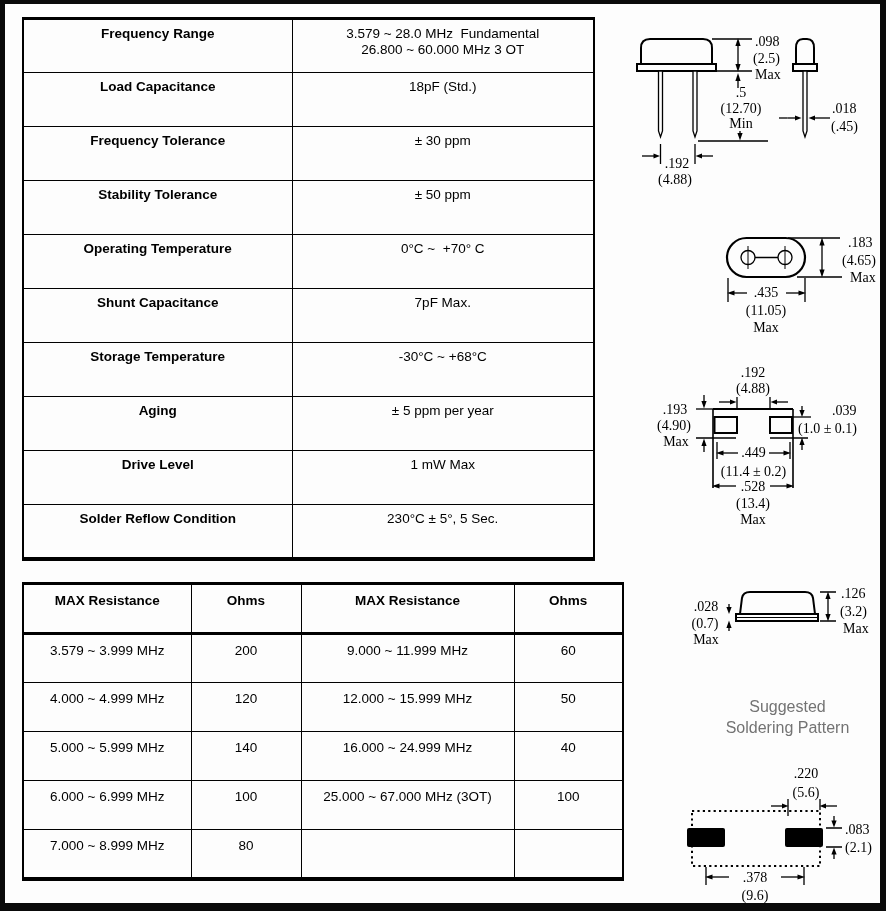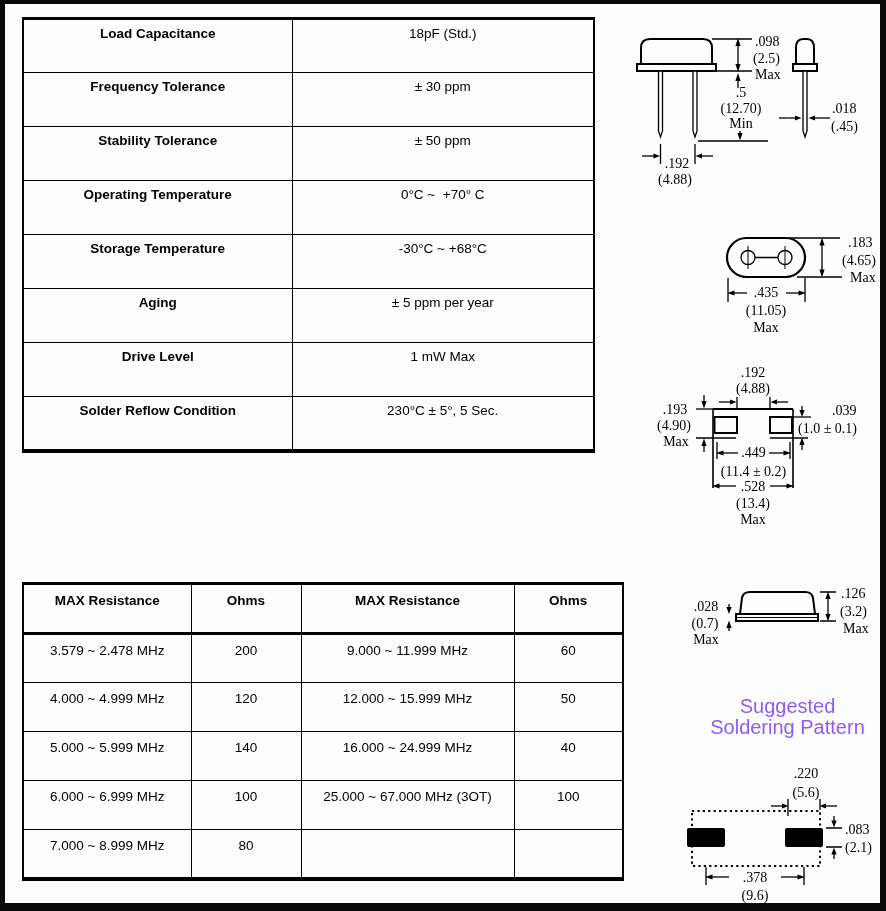--- a/index.html
+++ b/index.html
@@ -33,48 +33,56 @@
   .s1 { stroke:#000; stroke-width:1.3; fill:none; }
   .s15 { stroke:#000; stroke-width:1.6; fill:none; }
   .s2 { stroke:#000; stroke-width:2; fill:none; }
   .fw { fill:#fdfdfd; }
   .ah { fill:#000; stroke:none; }
   .pad { fill:#000; stroke:none; }
   .dash { stroke:#000; stroke-width:2; fill:none; stroke-dasharray:2.2 3.2; }
   text.dim { font-family:"Liberation Serif", serif; font-size:14px; fill:#000; }
 
   .solder-title { position:absolute; left:700px; top:692px; width:165px;
-    text-align:center; font-size:20px; line-height:21px; color:#8b5cf6; }
+    text-align:center; font-size:16px; line-height:21px; color:#737373; }
 </style>
 </head>
 <body>
 
 <div class="page">
 
   <table class="spec-table">
     <colgroup>
         <col style="width:269px">
         <col style="width:302px">
       </colgroup>
     <tbody>
       <tr>
+        <td class="lbl">Frequency Range</td>
+        <td class="val"><div>3.579 ~ 28.0 MHz  Fundamental</div><div>26.800 ~ 60.000 MHz 3 OT</div></td>
+      </tr>
+      <tr>
         <td class="lbl">Load Capacitance</td>
         <td class="val">18pF (Std.)</td>
       </tr>
       <tr>
         <td class="lbl">Frequency Tolerance</td>
         <td class="val">± 30 ppm</td>
       </tr>
       <tr>
         <td class="lbl">Stability Tolerance</td>
         <td class="val">± 50 ppm</td>
       </tr>
       <tr>
         <td class="lbl">Operating Temperature</td>
         <td class="val">0°C ~  +70° C</td>
+      </tr>
+      <tr>
+        <td class="lbl">Shunt Capacitance</td>
+        <td class="val">7pF Max.</td>
       </tr>
       <tr>
         <td class="lbl">Storage Temperature</td>
         <td class="val">-30°C ~ +68°C</td>
       </tr>
       <tr>
         <td class="lbl">Aging</td>
         <td class="val">± 5 ppm per year</td>
       </tr>
       <tr>
@@ -98,21 +106,21 @@
     <thead>
       <tr>
         <th>MAX Resistance</th>
         <th>Ohms</th>
         <th>MAX Resistance</th>
         <th>Ohms</th>
       </tr>
     </thead>
     <tbody>
       <tr>
-        <td>3.579 ~ 2.478 MHz</td>
+        <td>3.579 ~ 3.999 MHz</td>
         <td>200</td>
         <td>9.000 ~ 11.999 MHz</td>
         <td>60</td>
       </tr>
       <tr>
         <td>4.000 ~ 4.999 MHz</td>
         <td>120</td>
         <td>12.000 ~ 15.999 MHz</td>
         <td>50</td>
       </tr>

